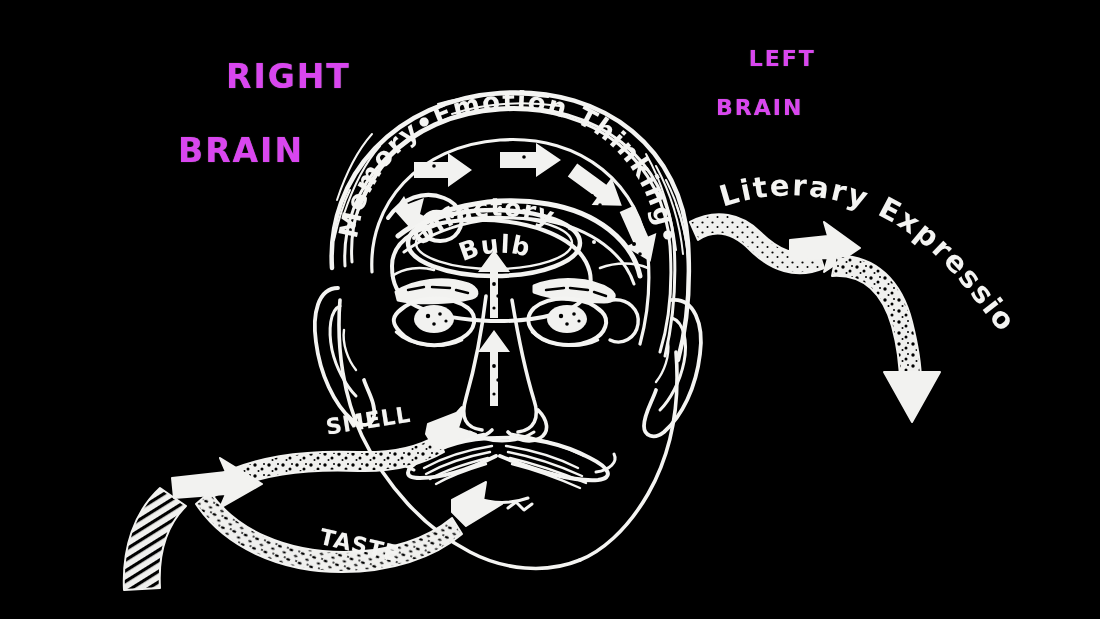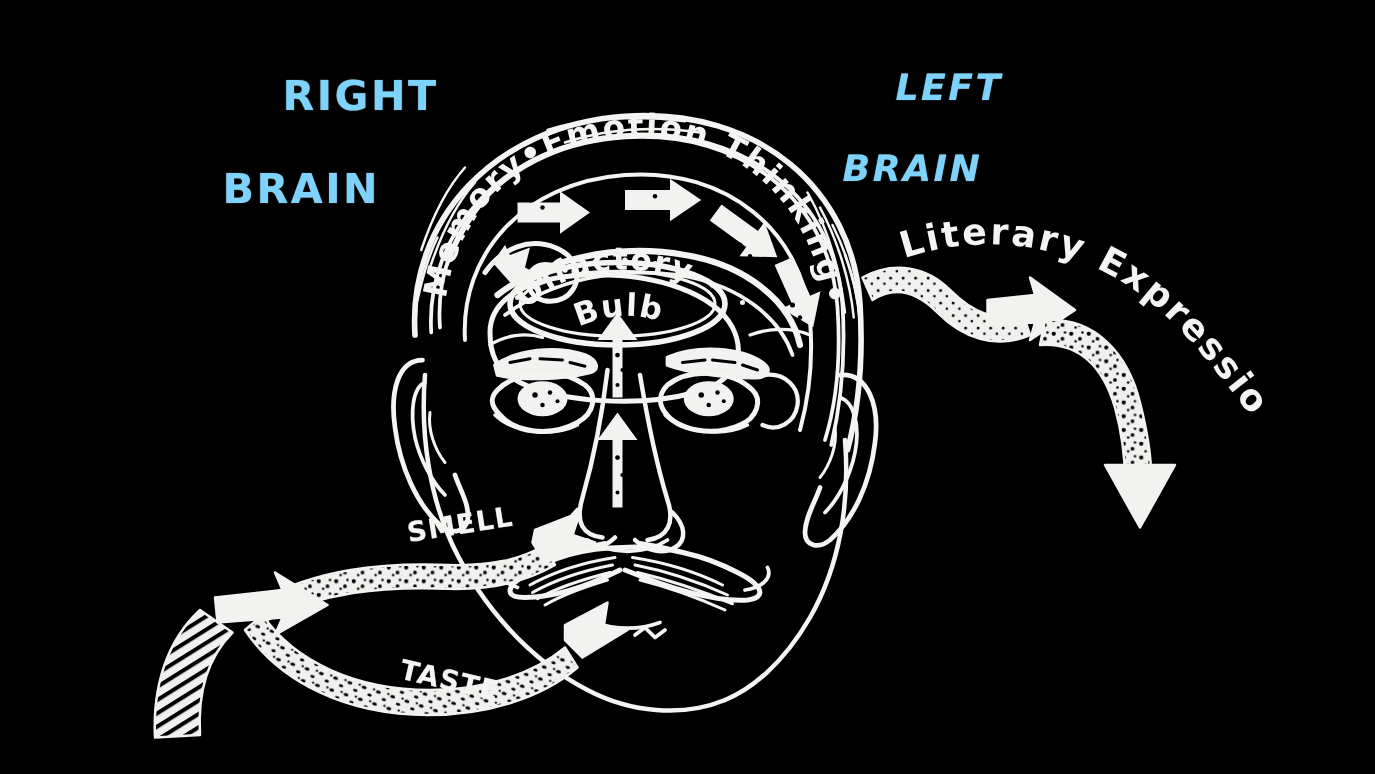--- a/index.html
+++ b/index.html
@@ -10,32 +10,32 @@
   }
   #stage{
     position:absolute;inset:0;width:1100px;height:619px;
     background:#000000;
   }
   svg.art{position:absolute;left:0;top:0;width:1100px;height:619px;display:block;}
 
   
   .label{
     position:absolute;
-    color:#7dd3fc;
+    color:#d946ef;
     font-family:"DejaVu Sans", sans-serif;
     font-weight:700;
     letter-spacing:2px;
     line-height:1.12;
     text-transform:uppercase;
     white-space:pre;
     text-shadow:0 0 1px rgba(255,255,255,.45);
     pointer-events:none;
   }
   #right-brain-label{ left:172px; top:22px; font-size:33px; }
-  #left-brain-label { left:668px; top:22px; font-size:29px;font-style:italic; }
+  #left-brain-label { left:710px; top:22px; font-size:22px; }
   .label .l2{ display:block; padding-left:6px; }
 
   .curvelabel{
     position:absolute;
     color:#f4f4f2;
     font-weight:700;
     font-size:19px;
     letter-spacing:1px;
     text-transform:uppercase;
     white-space:pre;

